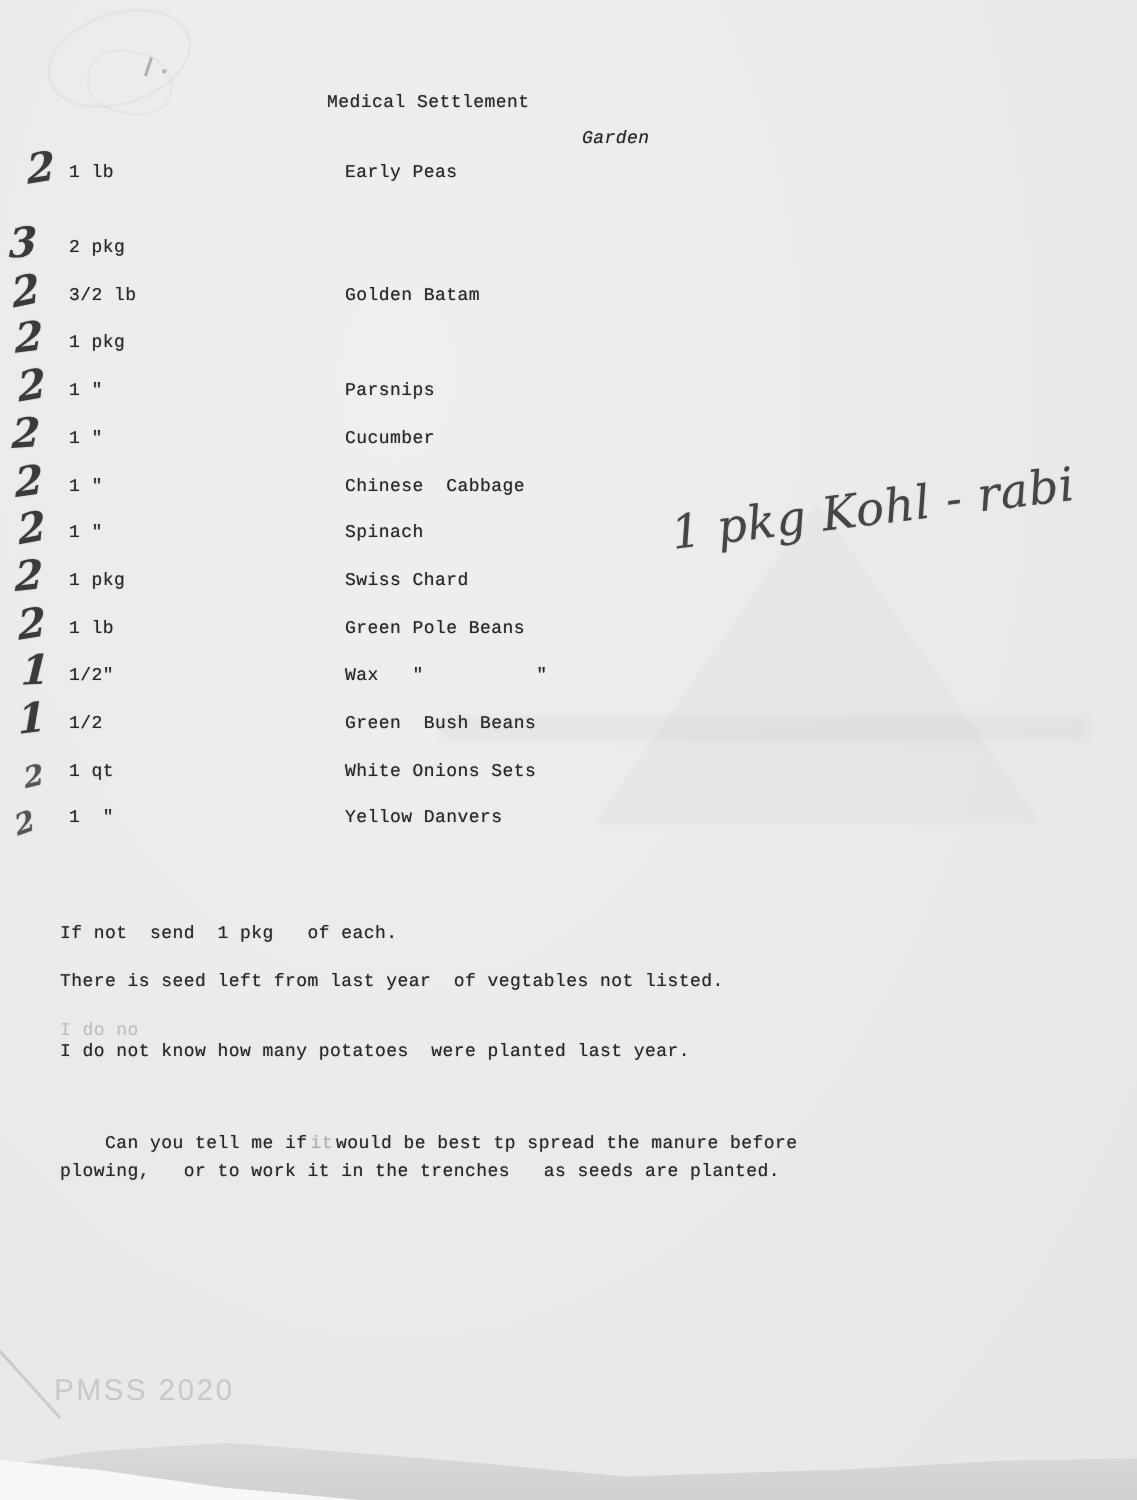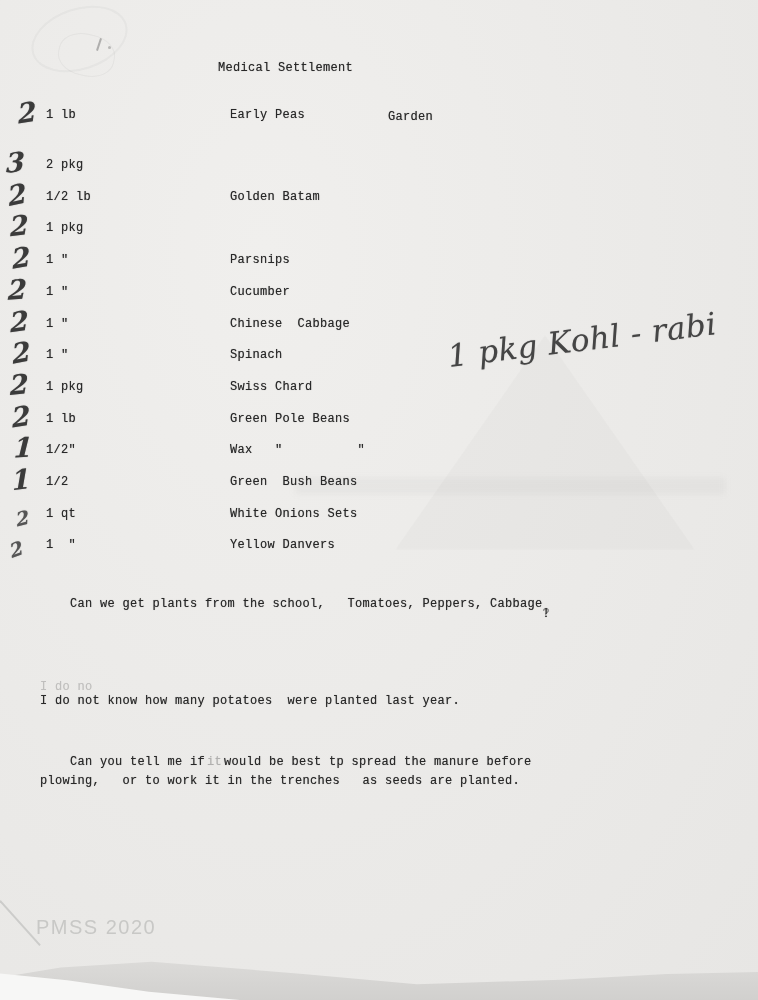--- a/index.html
+++ b/index.html
@@ -67,35 +67,35 @@
 <div class="page">
 
   <div class="smudge-a"></div>
   <div class="smudge-b"></div>
   <div class="pencil-tick"></div>
   <div class="pencil-dot"></div>
   <div class="wm-triangle"></div>
   <div class="wm-streak"></div>
 
   <div class="title-line typed" style="left:218px; top:61px;">Medical Settlement</div>
-  <div class="title-line typed" style="left:388px; top:110px;">Garden</div>
+  <div class="title-line typed" style="left:388px; top:85px;font-style:italic;">Garden</div>
 
   <div>
       <div class="row" style="top: 108px;">
         <span class="mark" style="left: 18px; transform: rotate(-9deg) skewX(-6deg);">2</span>
         <span class="qty typed">1 lb</span>
         <span class="name typed">Early Peas</span>
       </div>
       <div class="row" style="top: 158px;">
         <span class="mark" style="left: 6px; transform: rotate(-5deg) skewX(-6deg);">3</span>
         <span class="qty typed">2 pkg</span>
       </div>
       <div class="row" style="top: 189.7px;">
         <span class="mark" style="left: 8px; transform: rotate(-12deg) skewX(-6deg);">2</span>
-        <span class="qty typed">1/2 lb</span>
+        <span class="qty typed">3/2 lb</span>
         <span class="name typed">Golden Batam</span>
       </div>
       <div class="row" style="top: 221.4px;">
         <span class="mark" style="left: 10px; transform: rotate(-7deg) skewX(-6deg);">2</span>
         <span class="qty typed">1 pkg</span>
       </div>
       <div class="row" style="top: 253.1px;">
         <span class="mark" style="left: 12px; transform: rotate(-10deg) skewX(-6deg);">2</span>
         <span class="qty typed">1 "</span>
         <span class="name typed">Parsnips</span>
@@ -142,23 +142,22 @@
       </div>
       <div class="row" style="top: 538.4px;">
         <span class="mark faint-mark" style="left: 10px; transform: rotate(-20deg) skewX(-6deg);">2</span>
         <span class="qty typed">1  "</span>
         <span class="name typed">Yellow Danvers</span>
       </div>
     </div>
 
   <div class="hand-note">1 pkg Kohl - rabi</div>
 
-  <div class="tline typed" style="top:583px;">
-    <span>Can we get plants from the school,   Tomatoes, Peppers, Cabbage</span><span class="ovr"><span>!</span><span style="opacity:0.55">?</span></span>
-  </div>
+  <div class="tline typed" style="top:615px;">If not  send  1 pkg   of each.</div>
+  <div class="tline typed" style="top:647px;">There is seed left from last year  of vegtables not listed.</div>
   <div class="tline typed ghost-line" style="top:680px;">I do no</div>
   <div class="tline typed" style="top:694px;">I do not know how many potatoes  were planted last year.</div>
   <div class="tline typed" style="top:774px;">plowing,   or to work it in the trenches   as seeds are planted.</div>
   <div class="tline typed" style="top:741px;">
     <span>Can you tell me if</span><span class="ghost-inline">it</span><span>would be best tp spread the manure before</span>
   </div>
 
   <div class="bottom-band"></div>
   <div class="torn-corner"></div>
   <div class="pmss-slash"></div>

